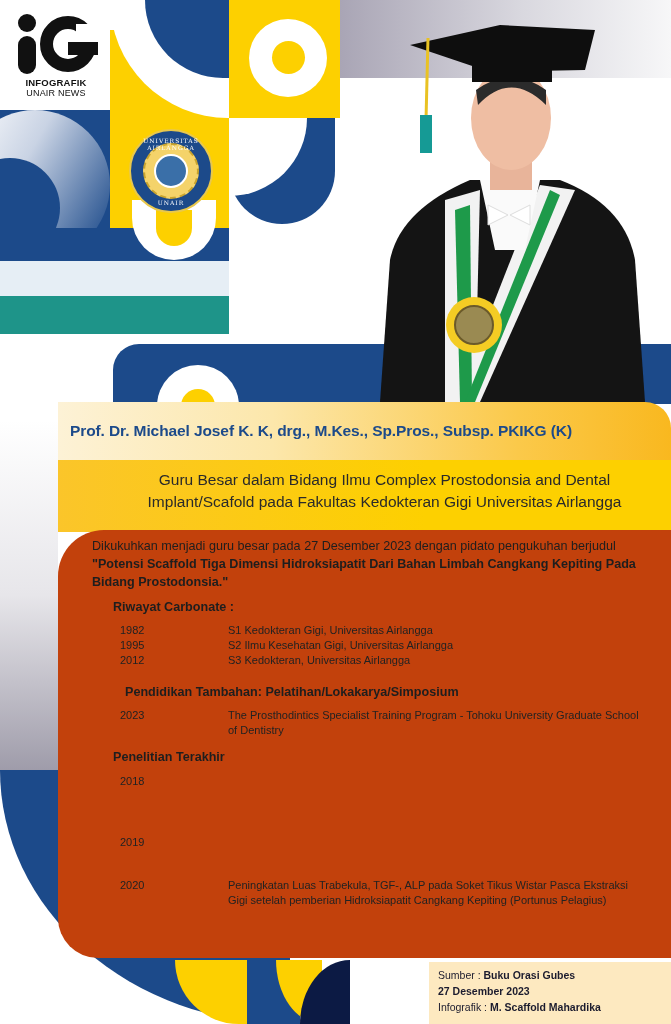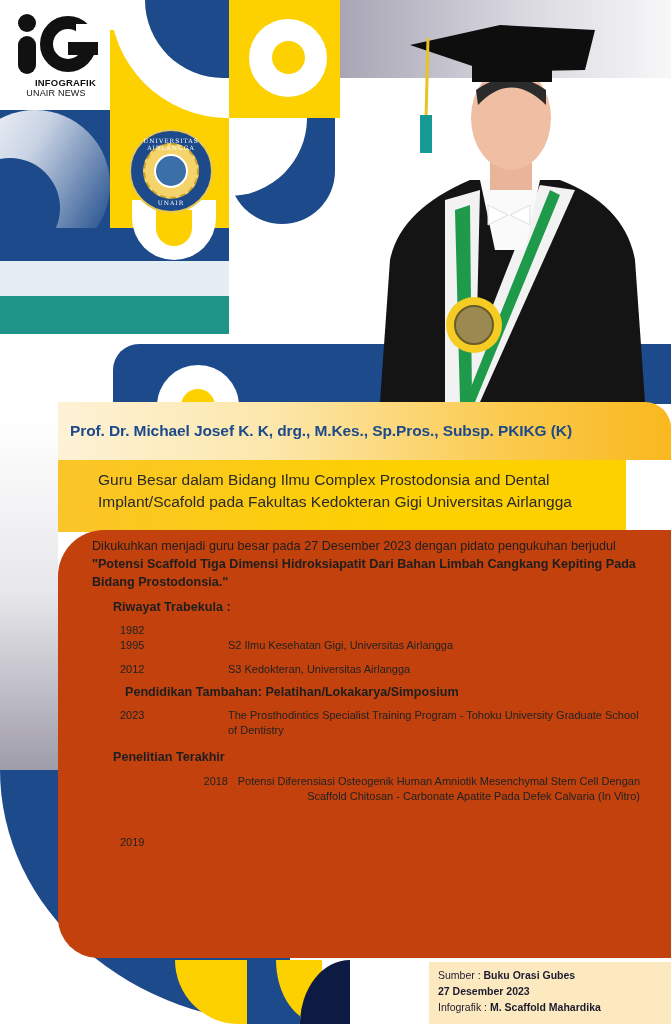--- a/index.html
+++ b/index.html
@@ -14,39 +14,39 @@
   .pale { background: #e6eef5; }
 
   
   .logo { left: 16px; top: 14px; width: 80px; }
   .logo-mark { position: relative; width: 78px; height: 60px; }
   .logo-i-dot { position: absolute; left: 2px; top: 0; width: 18px; height: 18px; border-radius: 50%; background: #111; }
   .logo-i-stem { position: absolute; left: 2px; top: 22px; width: 18px; height: 38px; border-radius: 9px; background: #111; }
   .logo-g { position: absolute; left: 24px; top: 2px; width: 56px; height: 56px; border-radius: 50%; border: 13px solid #111; }
   .logo-g-cut { position: absolute; left: 60px; top: 10px; width: 24px; height: 18px; background: #fff; }
   .logo-g-bar { position: absolute; left: 52px; top: 28px; width: 30px; height: 13px; background: #111; }
-  .logo-t1 { font-size: 9.5px; font-weight: bold; letter-spacing: 0.2px; color: #111; margin-top: 4px; line-height: 10px; text-align:right; width:80px;}
+  .logo-t1 { font-size: 9.5px; font-weight: bold; letter-spacing: 0.2px; color: #111; margin-top: 4px; line-height: 10px; text-align:center; width:80px;}
   .logo-t2 { font-size: 9px; color: #111; line-height: 10px; letter-spacing: 0.2px; text-align:center; width:80px;}
 
   
   .seal { left: 129px; top: 129px; width: 84px; height: 84px; border-radius: 50%; background: #1c4a8a; border: 2px solid #e9c84c; display:flex; align-items:center; justify-content:center; }
   .seal-inner { width: 56px; height: 56px; border-radius: 50%; background: #f4d36a; border: 2px dashed #c9a42d; display:flex; align-items:center; justify-content:center; }
   .seal-core { width: 34px; height: 34px; border-radius: 50%; background: #3a6fa8; border: 2px solid #fff; }
   .seal-text-top { position:absolute; top: 6px; left:0; width:100%; text-align:center; font-size:6px; color:#fff; letter-spacing:1px; font-family: "DejaVu Serif", serif;}
   .seal-text-bot { position:absolute; bottom: 5px; left:0; width:100%; text-align:center; font-size:6px; color:#fff; letter-spacing:1px; font-family: "DejaVu Serif", serif;}
 
   
   .portrait { left: 360px; top: 10px; width: 300px; height: 392px; }
 
   
   .name-band { left: 58px; top: 402px; width: 613px; height: 58px; border-top-right-radius: 26px;
     background: linear-gradient(90deg, #fdf2d6 0%, #fce7ab 35%, #fbc94a 75%, #f9b81f 100%); display:flex; align-items:center; padding-left: 12px; }
   .name-text { font-size: 15.5px; font-weight: bold; color: #1c4a8a; white-space: nowrap; letter-spacing: -0.1px; }
 
-  .title-band { left: 58px; top: 460px; width: 568px; height: 72px; background: linear-gradient(90deg, #fbc52a 0%, #fdd000 60%, #fdd000 100%); padding: 9px 0 0 40px; }
+  .title-band { left: 58px; top: 460px; width: 613px; height: 72px; background: linear-gradient(90deg, #fbc52a 0%, #fdd000 60%, #fdd000 100%); padding: 9px 0 0 40px; text-align: center; }
   .title-line { font-size: 15.5px; color: #2a2a2a; line-height: 22px; white-space: nowrap; }
 
   
   .card { left: 58px; top: 530px; width: 635px; height: 428px; background: #c2410c; border-top-left-radius: 46px; border-bottom-left-radius: 40px; }
   .intro { position:absolute; left: 34px; top: 7px; width: 570px; font-size: 12.6px; line-height: 18px; color: #1e1e1e; }
   .intro b { font-weight: bold; }
   .sect-h { position:absolute; left: 55px; font-size: 12.6px; font-weight: bold; color: #1e1e1e; }
   .row { position:absolute; left: 62px; width: 520px; font-size: 11px; line-height: 15px; color: #222; display:flex; }
   .row .yr { width: 108px; flex: none; }
   .row .desc { flex: 1; }
@@ -158,46 +158,50 @@
 <div class="abs title-band">
   <div class="title-line">Guru Besar dalam Bidang Ilmu Complex Prostodonsia and Dental</div>
   <div class="title-line">Implant/Scafold pada Fakultas Kedokteran Gigi Universitas Airlangga</div>
 </div>
 
 <div class="abs card">
   <div class="intro">
     <span>Dikukuhkan menjadi guru besar pada 27 Desember 2023 dengan pidato pengukuhan berjudul </span><b>"Potensi Scaffold Tiga Dimensi Hidroksiapatit Dari Bahan Limbah Cangkang Kepiting Pada Bidang Prostodonsia."</b>
   </div>
 
-  <div class="sect-h" style="top:70px;">Riwayat Trabekula :</div>
+  <div class="sect-h" style="top:70px;">Riwayat Carbonate :</div>
   <div class="row" style="top:93px;">
     <span class="yr">1982</span>
+    <span class="desc">S1 Kedokteran Gigi, Universitas Airlangga</span>
   </div>
   <div class="row" style="top:108px;">
     <span class="yr">1995</span>
     <span class="desc">S2 Ilmu Kesehatan Gigi, Universitas Airlangga</span>
   </div>
-  <div class="row" style="top:123px;margin-top:9px;">
+  <div class="row" style="top:123px;">
     <span class="yr">2012</span>
     <span class="desc">S3 Kedokteran, Universitas Airlangga</span>
   </div>
 
   <div class="sect-h" style="top:155px;padding-left:12px;">Pendidikan Tambahan: Pelatihan/Lokakarya/Simposium</div>
   <div class="row" style="top:178px;">
     <span class="yr">2023</span>
     <span class="desc">The Prosthodintics Specialist Training Program - Tohoku University Graduate School of Dentistry</span>
   </div>
 
   <div class="sect-h" style="top:220px;">Penelitian Terakhir</div>
-  <div class="row" style="top:244px;text-align:right;">
+  <div class="row" style="top:244px;">
     <span class="yr">2018</span>
-    <span class="desc">Potensi Diferensiasi Osteogenik Human Amniotik Mesenchymal Stem Cell Dengan Scaffold Chitosan - Carbonate Apatite Pada Defek Calvaria (In Vitro)</span>
   </div>
   <div class="row" style="top:305px;">
     <span class="yr">2019</span>
+  </div>
+  <div class="row" style="top:348px;">
+    <span class="yr">2020</span>
+    <span class="desc">Peningkatan Luas Trabekula, TGF-, ALP pada Soket Tikus Wistar Pasca Ekstraksi Gigi setelah pemberian Hidroksiapatit Cangkang Kepiting (Portunus Pelagius)</span>
   </div>
 </div>
 
 <div class="abs source">
   <div class="src-line">
     <span>Sumber : </span><b>Buku Orasi Gubes</b>
   </div>
   <div class="src-line">
     <b>27 Desember 2023</b>
   </div>

